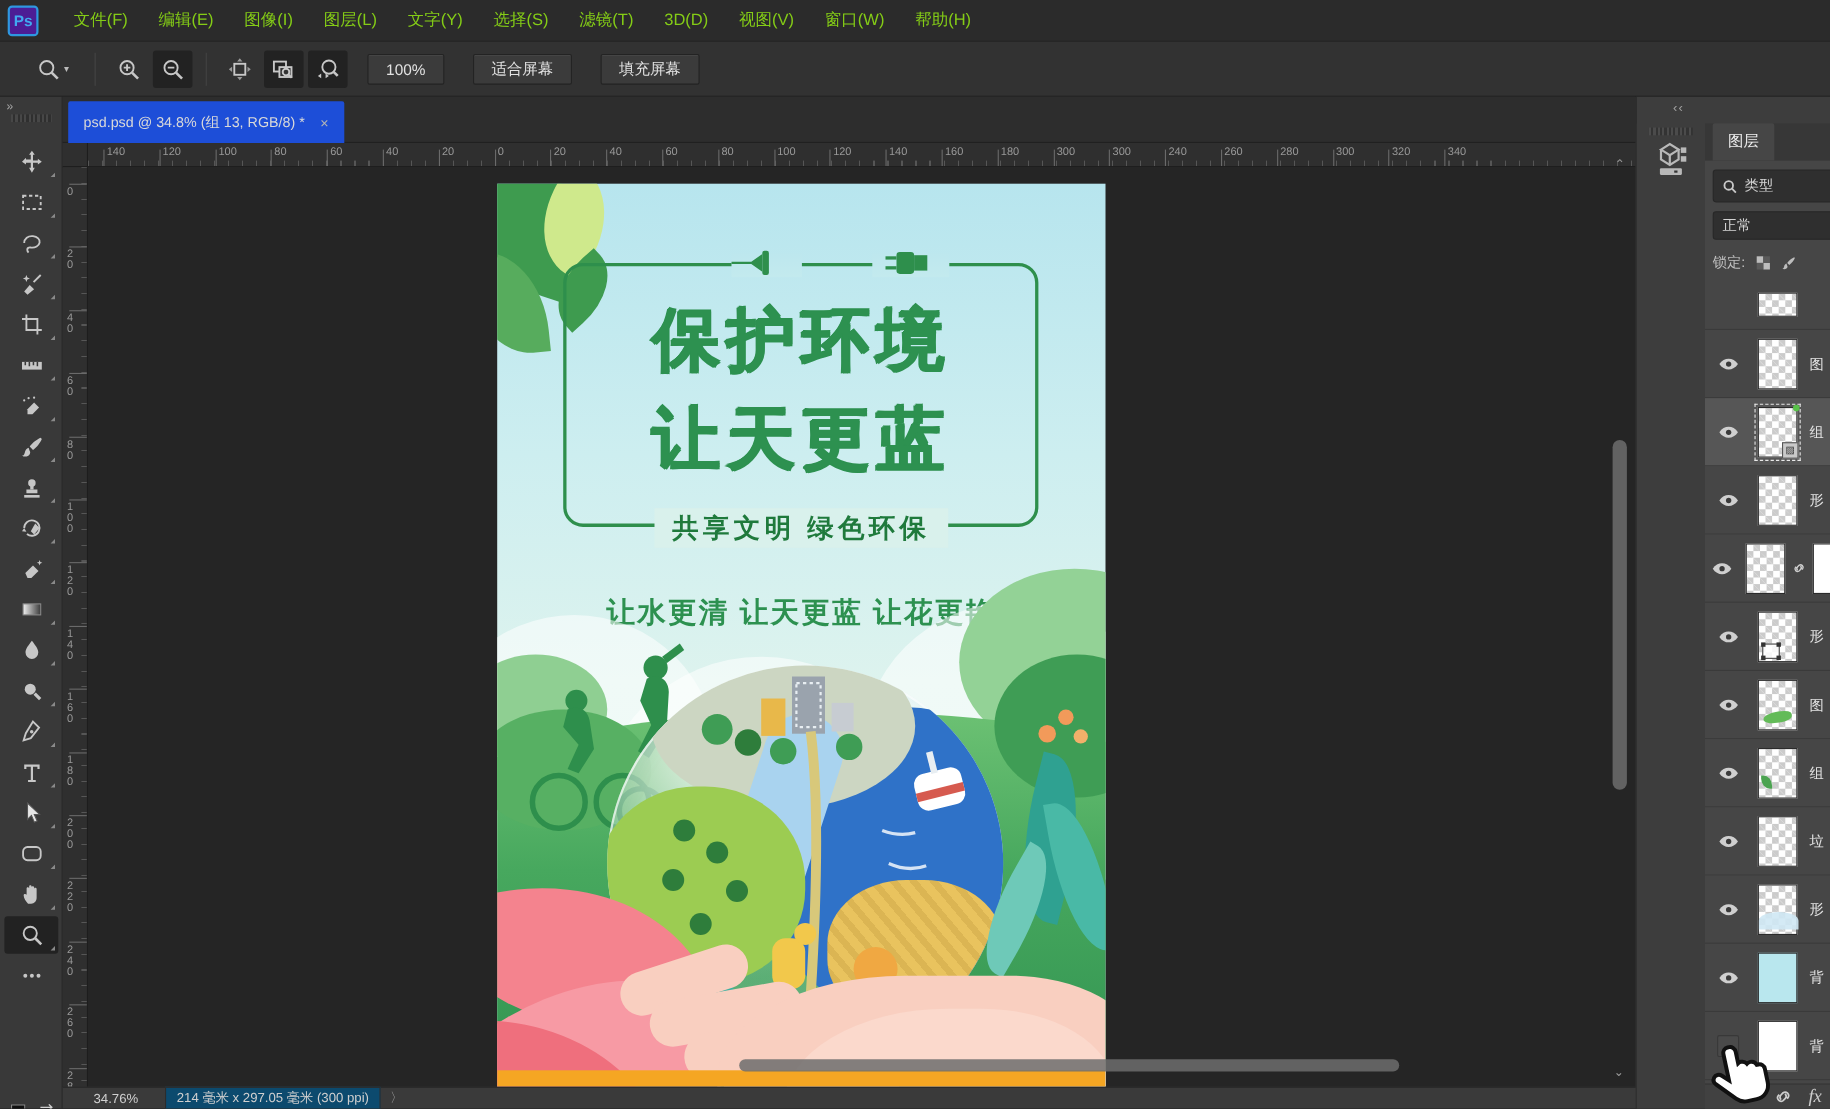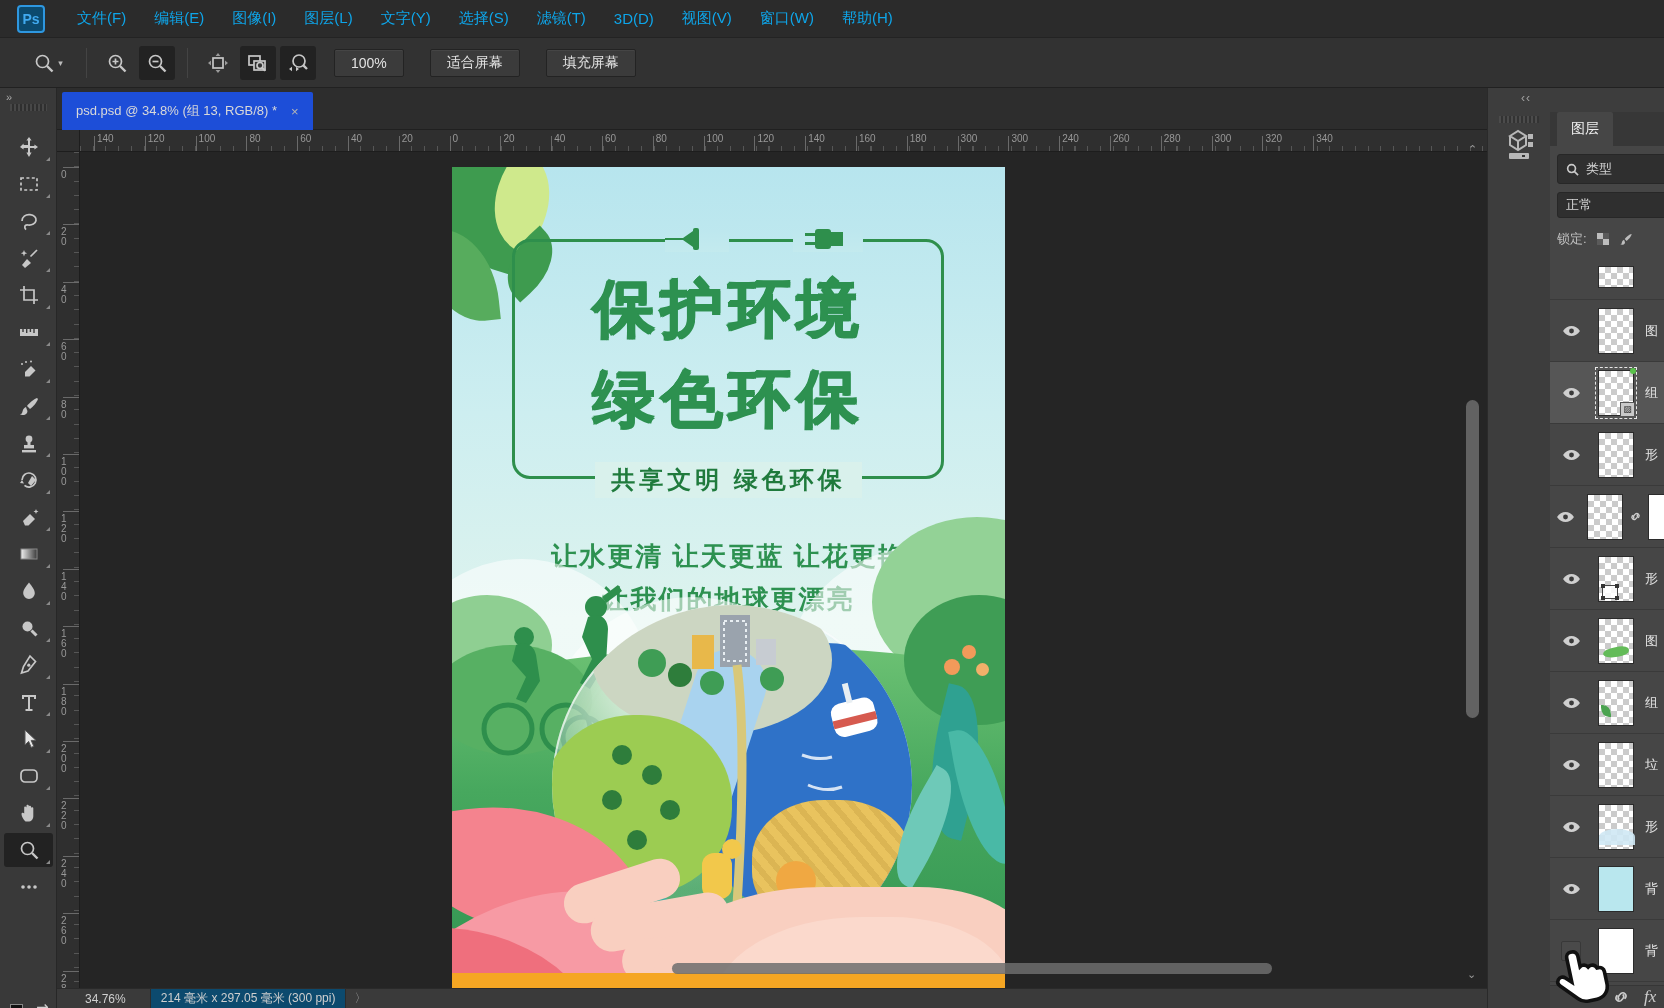--- a/index.html
+++ b/index.html
@@ -5,23 +5,23 @@
   html,body{margin:0;padding:0;background:#1a1a1a;}
   *{box-sizing:border-box;}
   #stage{position:relative;width:1664px;height:1008px;overflow:hidden;
          font-family:"Liberation Sans","DejaVu Sans",sans-serif;
          background:#2d2d2d;color:#e4e4e4;-webkit-font-smoothing:antialiased;}
   .abs{position:absolute;}
   svg{display:block;}
 
   
   #menubar{left:0;top:0;width:1664px;height:38px;background:#2b2b2b;display:flex;align-items:center;border-bottom:1px solid #232323;}
-  #ps-logo{width:28px;height:28px;margin:0 18px 0 17px;border:2px solid #2e97e0;border-radius:4px;background:#0c4a6e;
+  #ps-logo{width:28px;height:28px;margin:0 18px 0 7px;border:2px solid #2e97e0;border-radius:4px;background:#4c1d95;
            color:#41aaf0;font-weight:bold;font-size:14px;display:flex;align-items:center;justify-content:center;}
-  .menu-item{color:#0ea5e9;font-size:15px;padding:0 14px;height:38px;display:flex;align-items:center;cursor:default;}
+  .menu-item{color:#84cc16;font-size:15px;padding:0 14px;height:38px;display:flex;align-items:center;cursor:default;}
 
   
   #optionsbar{left:0;top:38px;width:1664px;height:50px;background:#323232;border-bottom:1px solid #212121;display:flex;align-items:center;}
   .opt-sep{width:1px;height:30px;background:#444;margin:0 10px;}
   .opt-icon{width:36px;height:34px;display:flex;align-items:center;justify-content:center;border-radius:3px;margin:0 2px;}
   .opt-icon.pressed{background:#222;}
   .opt-btn{background:#3b3b3b;border:1px solid #232323;border-radius:2px;color:#e2e2e2;font-size:14px;
            height:28px;display:flex;align-items:center;justify-content:center;padding:0 16px;margin:0 13px;box-shadow:inset 0 1px 0 rgba(255,255,255,.05);}
   .chev-down{font-size:9px;color:#bbb;margin-left:3px;}
 
@@ -502,24 +502,23 @@
             </g>
           <g fill="#2e8f4c">
               <rect x="300" y="9" width="16" height="20" rx="3"></rect>
               <rect x="290" y="13" width="10" height="3"></rect>
               <rect x="290" y="22" width="10" height="3"></rect>
               <path d="M316 12h12v14h-12z"></path>
             </g>
         </svg>
       </div>
       <div class="poster-title" style="top:100px;">保护环境</div>
-      <div class="poster-title" style="top:190px;">绿色环保</div>
+      <div class="poster-title" style="top:190px;">让天更蓝</div>
       <div id="poster-subtitle"><span>共享文明  绿色环保</span></div>
       <div class="poster-slogan" style="top:372px;">让水更清 让天更蓝 让花更艳</div>
-      <div class="poster-slogan" style="top:415px;">让我们的地球更漂亮</div>
 
       <div class="cloud" style="left:-60px;top:392px;width:260px;height:260px;"></div>
       <div class="cloud" style="left:90px;top:430px;width:300px;height:300px;"></div>
       <div class="cloud" style="left:330px;top:380px;width:280px;height:280px;"></div>
       <div class="bush" style="left:420px;top:350px;width:210px;height:170px;background:#93d296;"></div>
       <div class="bush" style="left:-30px;top:428px;width:130px;height:100px;background:#8fcf92;"></div>
       <div id="ground"></div>
       <div class="bush" style="left:452px;top:428px;width:150px;height:130px;background:#3f9d55;"></div>
       <div class="bush" style="left:-20px;top:478px;width:160px;height:110px;background:#57b063;"></div>
 

